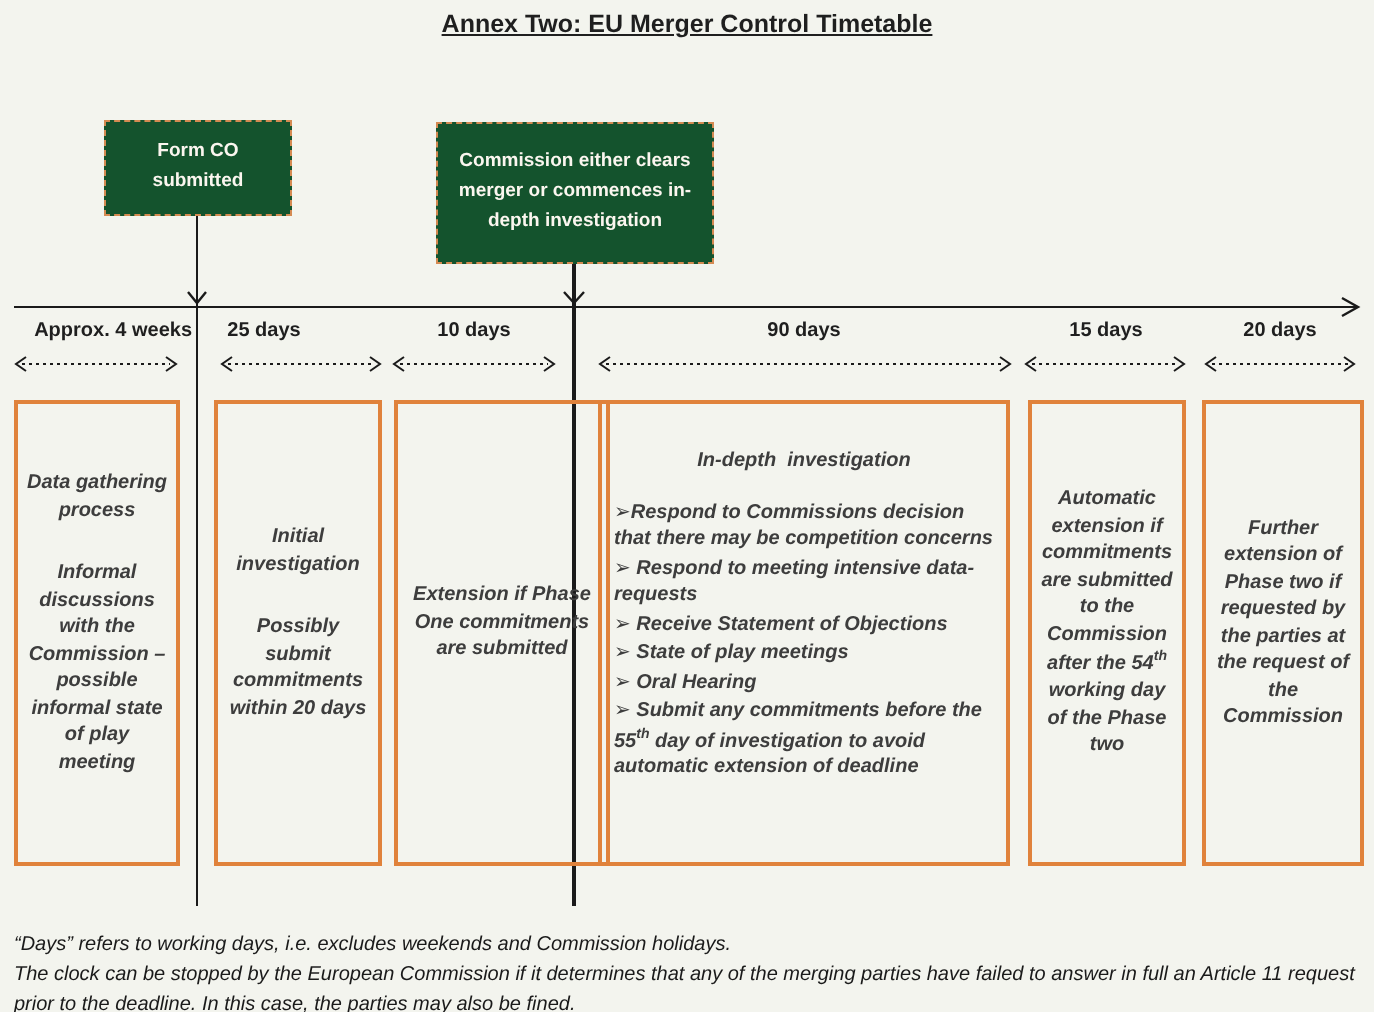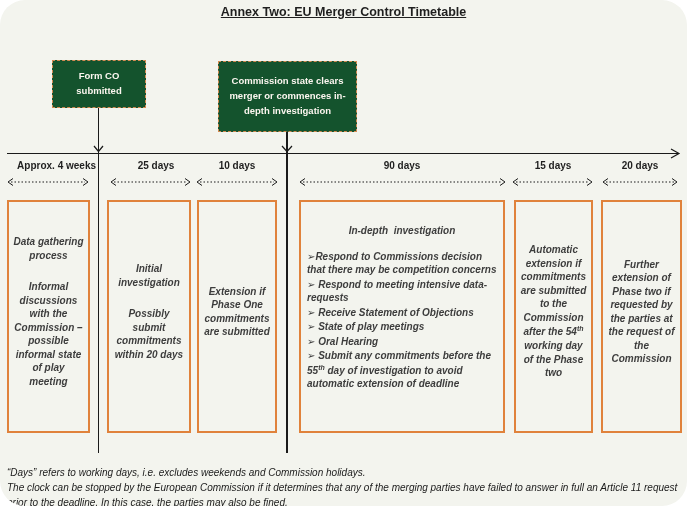--- a/index.html
+++ b/index.html
@@ -1,46 +1,46 @@
 <!DOCTYPE html>
 <html><head>
 <meta charset="utf-8">
 <style>
   html,body{margin:0;padding:0;}
   body{font-family:"Liberation Sans","DejaVu Sans",sans-serif;}
-  #canvas{position:relative;width:687px;height:506px;background:#F3F4EE;overflow:hidden;color:#2b2b2b;border-radius:25px;}
+  #canvas{position:relative;width:687px;height:506px;background:#F3F4EE;overflow:hidden;color:#2b2b2b;}
 
   .page-title{position:absolute;top:5px;left:0;width:687px;text-align:center;
     font-size:12.5px;font-weight:bold;text-decoration:underline;color:#1f1f1f;}
 
   .callout{position:absolute;background:#14532d;border:1px dashed #D48A52;
     color:#FBF6EF;font-weight:bold;font-size:9.5px;line-height:1.55;
     display:flex;align-items:center;justify-content:center;text-align:center;
     padding:2px;box-sizing:border-box;}
   #callout-a{left:52px;top:60px;width:94px;height:48px;}
   #callout-b{left:218px;top:61px;width:139px;height:71px;}
 
   .graphic{position:absolute;left:0;top:0;}
 
   .seg-label{position:absolute;top:160px;height:14px;font-size:10px;font-weight:bold;
     text-align:center;white-space:nowrap;color:#1f1f1f;}
   #seg1{left:0px;width:96px;text-align:right;}
-  #seg2{left:108px;width:96px;}
+  #seg2{left:84px;width:96px;}
   #seg3{left:189px;width:96px;}
   #seg4{left:354px;width:96px;}
   #seg5{left:505px;width:96px;}
   #seg6{left:592px;width:96px;}
 
   .phase-box{position:absolute;top:200px;height:233px;border:2px solid #E0823B;
     box-sizing:border-box;display:flex;flex-direction:column;justify-content:center;
     text-align:center;font-size:10px;font-weight:bold;color:#3d3d3d;line-height:1.35;
     padding:4px 4px 14px 4px;font-style:italic;}
   #box1{left:7px;width:83px;}
   #box2{left:107px;width:84px;}
-  #box3{left:197px;width:80px;font-style:italic;}
+  #box3{left:197px;width:108px;font-style:italic;}
   #box4{left:299px;width:206px;justify-content:flex-start;padding:22px 6px 6px 6px;}
   #box5{left:514px;width:79px;font-style:italic;}
   #box6{left:601px;width:81px;font-style:italic;}
   .para-gap{margin-top:18px;}
   #box4 .bullets{text-align:left;margin-top:12px;}
   #box4 .bullet{margin-bottom:1px;}
   .heading{white-space:pre-wrap;}
   .sup{vertical-align:super;font-size:7px;}
 
   .footnotes{position:absolute;left:7px;top:465px;width:678px;font-size:10px;
@@ -50,21 +50,21 @@
 <body>
 
 <div id="canvas">
 
   <div class="page-title">Annex Two: EU Merger Control Timetable</div>
 
   <div class="callout" id="callout-a">
     <span>Form CO submitted</span>
   </div>
   <div class="callout" id="callout-b">
-    <span>Commission state clears merger or commences in-depth investigation</span>
+    <span>Commission either clears merger or commences in-depth investigation</span>
   </div>
 
   <svg class="graphic" width="687" height="506" viewBox="0 0 687 506">
 
     <line x1="7" y1="153.5" x2="678" y2="153.5" stroke="#1a1a1a" stroke-width="1"></line>
     <polyline points="671,149 679,153.5 671,158" fill="none" stroke="#1a1a1a" stroke-width="1.2"></polyline>
 
     <line x1="98.5" y1="108" x2="98.5" y2="453" stroke="#1a1a1a" stroke-width="1"></line>
     <polyline points="94,146 98.5,151.5 103,146" fill="none" stroke="#1a1a1a" stroke-width="1.2"></polyline>
 

